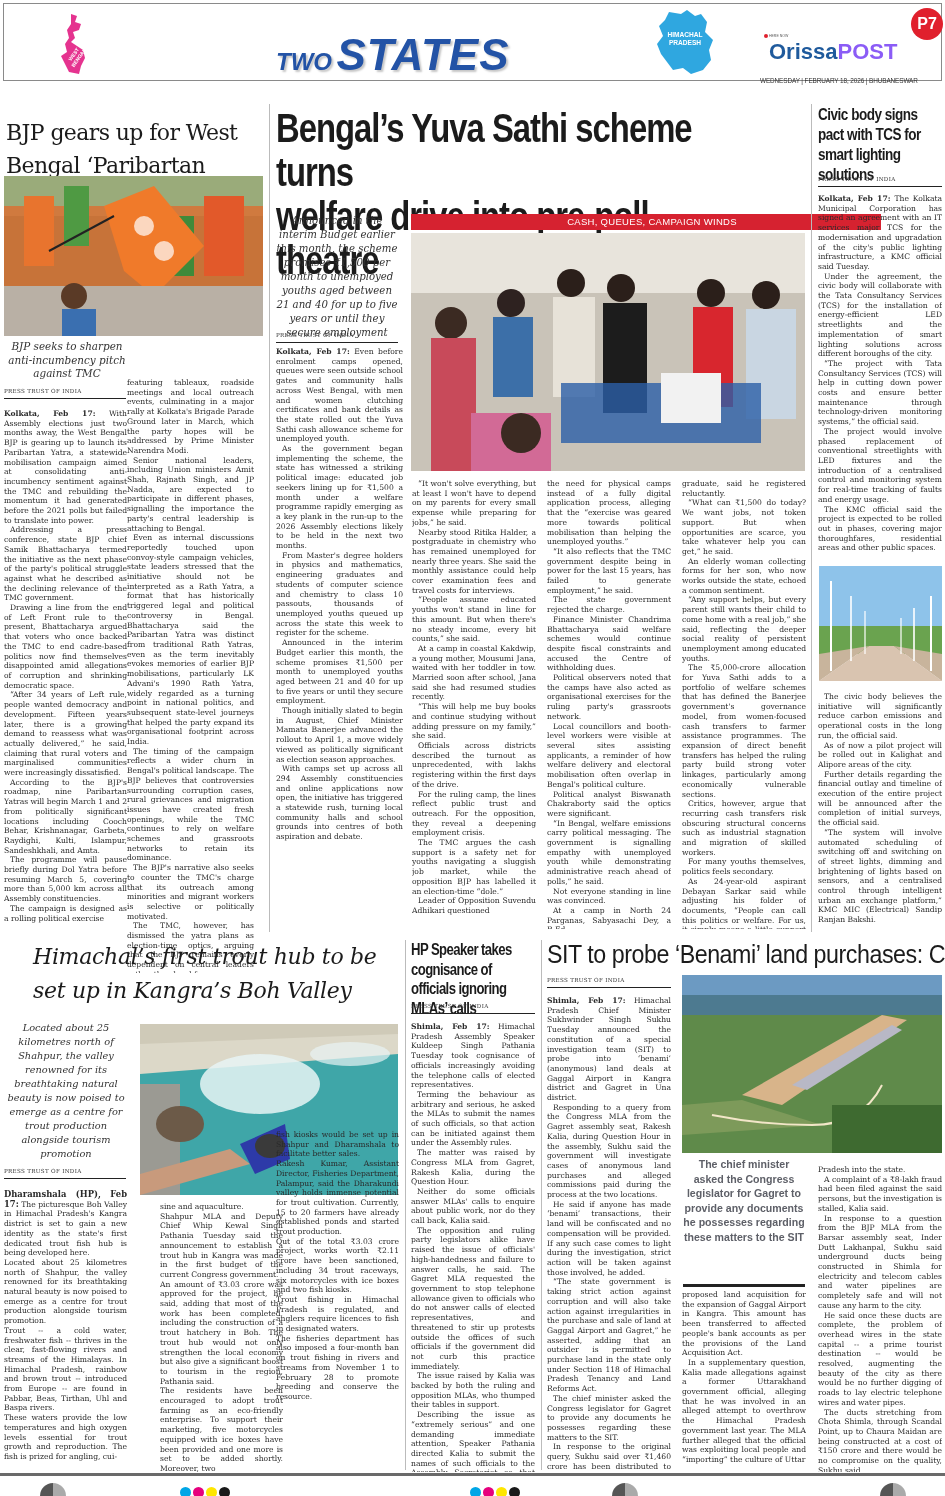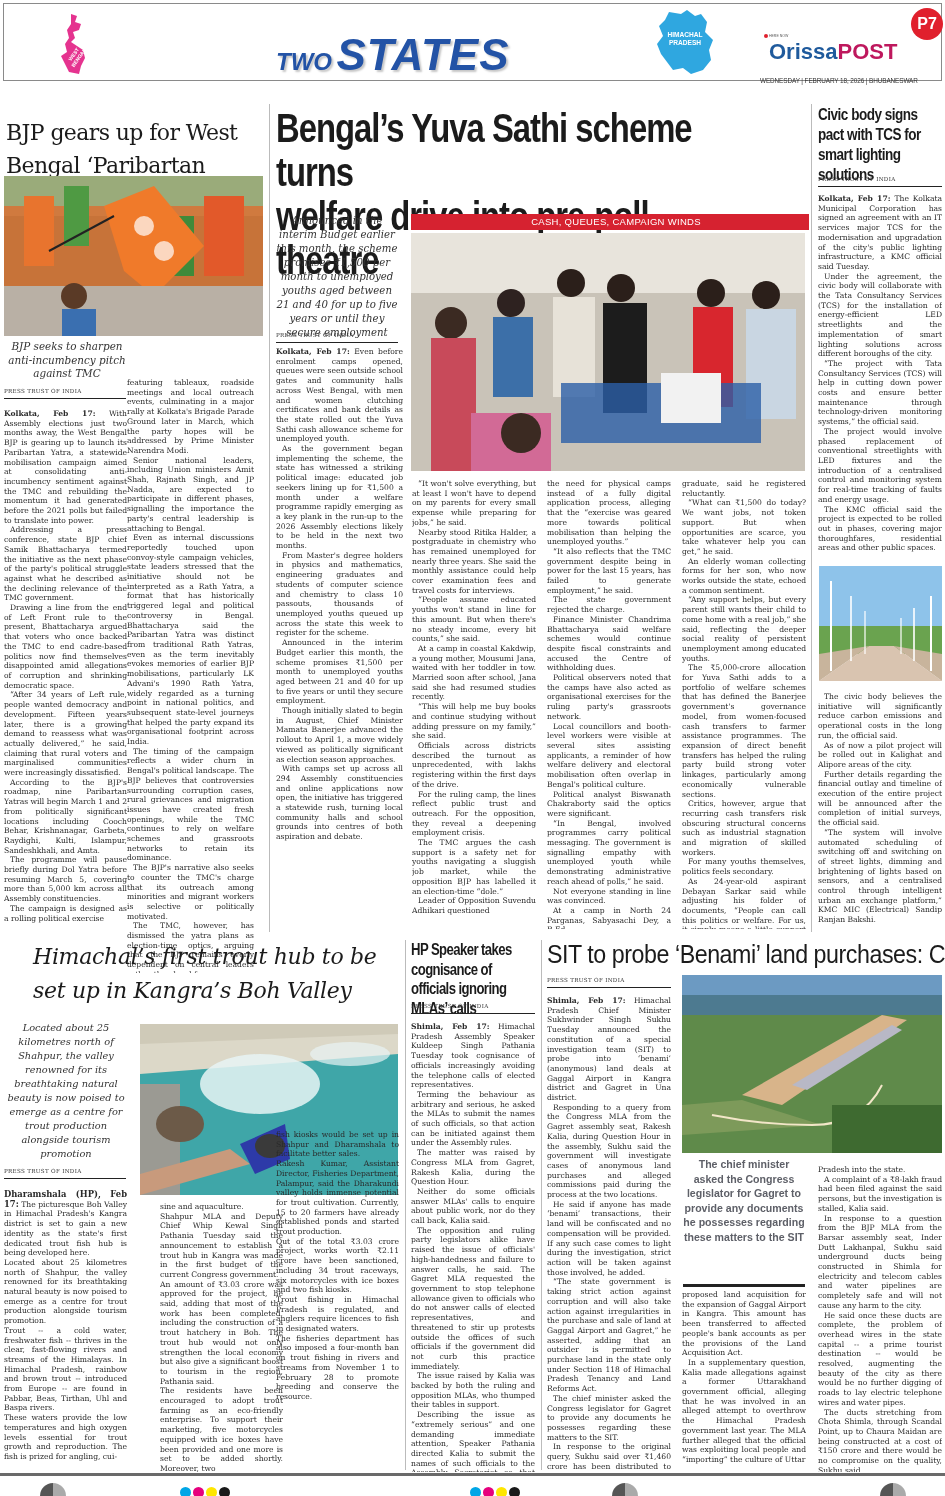--- a/index.html
+++ b/index.html
@@ -14,21 +14,21 @@
   .dateline { font-weight: bold; }
   .byline { font-family: "DejaVu Serif", serif; font-size: 5.6px; letter-spacing: 0.3px; color: #333; border-bottom: 1.4px solid #222; padding-bottom: 4px; text-transform: uppercase; }
 
   
   #masthead { left: 3px; top: 3px; width: 939px; height: 78px; border: 1.3px solid #8a8a8a; background: #fff; }
   .two-states { left: 248px; top: 26px; font-family: "Liberation Sans", sans-serif; font-weight: bold; font-style: italic; color: #2353a6; text-shadow: 2px 2px 2px #c7c7c7; }
   .two-states .two { font-size: 24px; letter-spacing: 0px; vertical-align: baseline; margin-left: 24px; }
   .two-states .states { font-size: 44px; letter-spacing: 1px; }
   .orissa { left: 765px; top: 35px; font-family: "Liberation Sans", sans-serif; font-weight: bold; font-size: 22px; }
   .orissa .o1 { color: #1f5a9c; }
-  .orissa .o2 { color: #be185d; }
+  .orissa .o2 { color: #8b5cf6; }
   .dateline-top { left: 760px; top: 77px; font-family: "Liberation Sans", sans-serif; font-size: 6.4px; color: #333; letter-spacing: -0.1px; }
   .page-badge { left: 907px; top: 4px; width: 32px; height: 32px; border-radius: 50%; background: #e0202d; color: #fff; font-family: "Liberation Sans", sans-serif; font-weight: bold; font-size: 16px; text-align: center; line-height: 32px; }
 
   
   .hl-serif { font-family: "DejaVu Serif", serif; color: #1b1b1b; }
   .hl-cond { font-family: "Liberation Sans", sans-serif; font-weight: bold; color: #1b1b1b; letter-spacing: -1.2px; transform-origin: left top; }
 
   .intro-italic { font-family: "DejaVu Serif", serif; font-style: italic; font-size: 10.2px; line-height: 14px; color: #333; text-align: center; }
   .caption-italic { font-family: "DejaVu Serif", serif; font-style: italic; font-size: 10.4px; line-height: 13.5px; color: #333; text-align: center; }
 
@@ -110,21 +110,21 @@
   <p>The TMC, however, has dismissed the yatra plans as election-time optics, arguing that the BJP remains overly dependent on central leaders rather than local faces.</p>
 </div>
 
 <div class="abs hl-cond" style="left:276px;top:106px;width:560px;font-size:40px;line-height:44px;transform:scaleX(0.82);">
   <div>Bengal’s Yuva Sathi scheme turns</div>
   <div>welfare drive into pre-poll theatre</div>
 </div>
 <div class="abs intro-italic" style="left:276px;top:214px;width:122px;">Announced in the interim Budget earlier this month, the scheme promises ₹1,500 per month to unemployed youths aged between 21 and 40 for up to five years or until they secure employment</div>
 <div class="abs byline" style="left:276px;top:332px;width:122px;">PRESS TRUST OF INDIA</div>
 
-<div class="abs" style="left:411px;top:214px;width:398px;height:16px;background:#d62230;color:#fff;font-family:'Liberation Sans',sans-serif;font-size:9.5px;text-align:center;line-height:16px;letter-spacing:0.3px;padding-left:12px;">CASH, QUEUES, CAMPAIGN WINDS</div>
+<div class="abs" style="left:411px;top:214px;width:470px;height:16px;background:#d62230;color:#fff;font-family:'Liberation Sans',sans-serif;font-size:9.5px;text-align:center;line-height:16px;letter-spacing:0.3px;padding-left:12px;">CASH, QUEUES, CAMPAIGN WINDS</div>
 <div class="abs photo" style="left:411px;top:233px;width:394px;height:238px;">
   <svg width="394" height="238" viewBox="0 0 394 238">
     <rect width="394" height="238" fill="#c9c3b8"></rect>
     <rect x="0" y="0" width="394" height="60" fill="#e8e4dc"></rect>
     <circle cx="40" cy="90" r="16" fill="#3b2a22"></circle>
     <rect x="20" y="105" width="45" height="133" fill="#c84a5a"></rect>
     <circle cx="100" cy="70" r="14" fill="#2e2220"></circle>
     <rect x="82" y="84" width="40" height="80" fill="#3c6fa8"></rect>
     <circle cx="160" cy="50" r="14" fill="#2b1f1a"></circle>
     <rect x="142" y="64" width="42" height="100" fill="#e7e2d8"></rect>
@@ -161,21 +161,21 @@
   <p>Leader of Opposition Suvendu Adhikari questioned</p>
 </div>
 <div class="abs body-text" style="left:547px;top:479px;width:124px;height:450px;overflow:hidden;">
   <p class="noind">the need for physical camps instead of a fully digital application process, alleging that the “exercise was geared more towards political mobilisation than helping the unemployed youths.”</p>
   <p>“It also reflects that the TMC government despite being in power for the last 15 years, has failed to generate employment,” he said.</p>
   <p>The state government rejected the charge.</p>
   <p>Finance Minister Chandrima Bhattacharya said welfare schemes would continue despite fiscal constraints and accused the Centre of withholding dues.</p>
   <p>Political observers noted that the camps have also acted as organisational exercises for the ruling party's grassroots network.</p>
   <p>Local councillors and booth-level workers were visible at several sites assisting applicants, a reminder of how welfare delivery and electoral mobilisation often overlap in Bengal's political culture.</p>
   <p>Political analyst Biswanath Chakraborty said the optics were significant.</p>
-  <p>“In Bengal, involved programmes carry political messaging. The government is signalling empathy with unemployed youth while demonstrating administrative reach ahead of polls,” he said.</p>
+  <p>“In Bengal, welfare emissions carry political messaging. The government is signalling empathy with unemployed youth while demonstrating administrative reach ahead of polls,” he said.</p>
   <p>Not everyone standing in line was convinced.</p>
   <p>At a camp in North 24 Parganas, Sabyasachi Dey, a B.Ed</p>
 </div>
 <div class="abs body-text" style="left:682px;top:479px;width:124px;height:450px;overflow:hidden;">
   <p class="noind">graduate, said he registered reluctantly.</p>
   <p>“What can ₹1,500 do today? We want jobs, not token support. But when opportunities are scarce, you take whatever help you can get,” he said.</p>
   <p>An elderly woman collecting forms for her son, who now works outside the state, echoed a common sentiment.</p>
   <p>“Any support helps, but every parent still wants their child to come home with a real job,” she said, reflecting the deeper social reality of persistent unemployment among educated youths.</p>
   <p>The ₹5,000-crore allocation for Yuva Sathi adds to a portfolio of welfare schemes that has defined the Banerjee government's governance model, from women-focused cash transfers to farmer assistance programmes. The expansion of direct benefit transfers has helped the ruling party build strong voter linkages, particularly among economically vulnerable sections.</p>
   <p>Critics, however, argue that recurring cash transfers risk obscuring structural concerns such as industrial stagnation and migration of skilled workers.</p>

